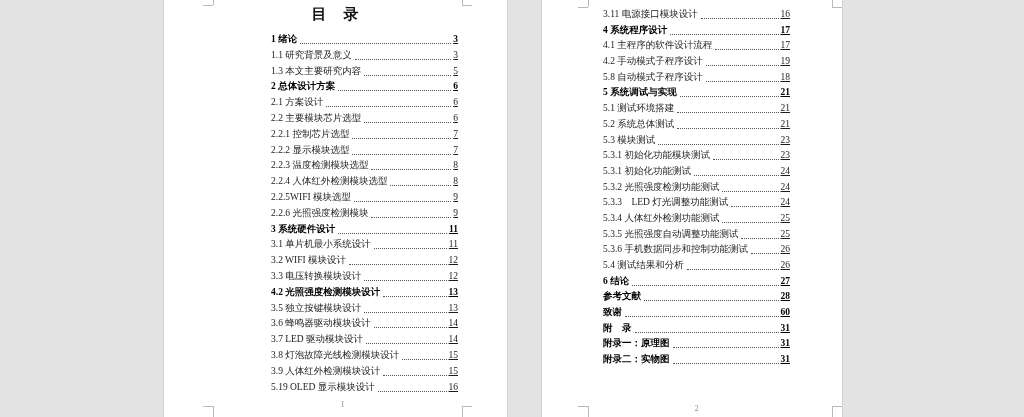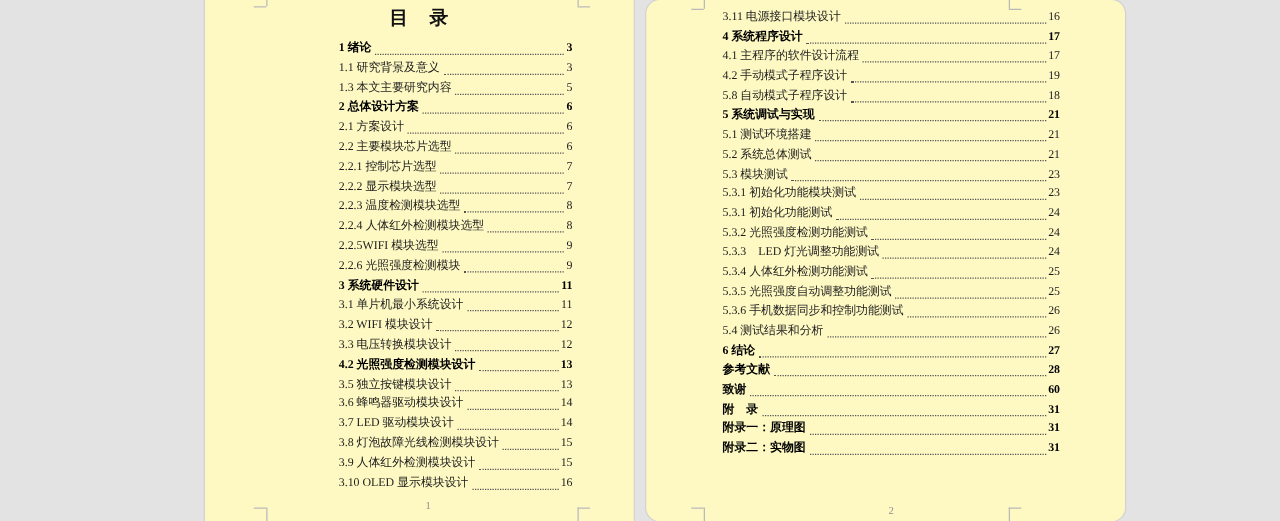--- a/index.html
+++ b/index.html
@@ -2,43 +2,43 @@
 <html><head>
 <meta charset="utf-8">
 <style>
   * { margin:0; padding:0; box-sizing:border-box; }
   html,body { width:1024px; height:417px; overflow:hidden; }
   body { background:#e3e3e3; font-family:"Liberation Serif","DejaVu Serif",serif; }
 
   .workspace { position:relative; width:1024px; height:417px; background:#e3e3e3; }
 
   .page {
-    position:absolute; top:0; height:417px; background:#fef9c3;
+    position:absolute; top:0; height:417px; background:#ffffff;
     box-shadow:0 0 0 1px #d2d2d2;
     padding-left:28px;
   }
   .page-left  { left:164px; width:343px; }
-  .page-right { left:517px; width:383px;border-radius:11px; }
+  .page-right { left:542px; width:300px; }
 
   .doc-title {
     position:absolute; top:5px; left:49px; right:49px;
     text-align:center; font-size:15px; font-weight:bold; color:#111;
     white-space:pre; letter-spacing:1px;
   }
 
   .toc-list { position:absolute; }
   .toc-list-left  { top:32px; left:63px; right:49px;margin-left:44px; }
   .toc-list-right { top:7px;  left:61px; right:52px; }
 
   .toc-row { display:flex; height:15.8px; line-height:15.8px; font-size:9.5px; color:#1c1c1c; }
   .toc-list-right .toc-row { height:15.7px; line-height:15.7px; }
   .toc-row.bold { font-weight:bold; color:#000; }
   .toc-label { white-space:pre; }
   .toc-dots { flex:1; margin:0 2px 0 3px; height:12px; border-bottom:1px dotted #555; }
-  .toc-num { white-space:pre; }
+  .toc-num { white-space:pre;text-decoration:underline; }
 
   .footer-num {
     position:absolute; text-align:center; font-size:8.5px; color:#8f8f8f;
   }
   .footer-left  { top:399px; left:63px; right:49px; }
   .footer-right { top:403px; left:61px; right:52px; }
 
   .cm { position:absolute; background:#b9b9b9; }
 </style>
 </head>
@@ -163,21 +163,21 @@
           <span class="toc-label">3.8 灯泡故障光线检测模块设计</span>
           <span class="toc-dots"></span>
           <span class="toc-num">15</span>
         </div>
         <div class="toc-row">
           <span class="toc-label">3.9 人体红外检测模块设计</span>
           <span class="toc-dots"></span>
           <span class="toc-num">15</span>
         </div>
         <div class="toc-row">
-          <span class="toc-label">3.10 OLED 显示模块设计</span>
+          <span class="toc-label">5.19 OLED 显示模块设计</span>
           <span class="toc-dots"></span>
           <span class="toc-num">16</span>
         </div>
       </div>
     <div class="footer-num footer-left">1</div>
   </div>
 
   <div class="page page-right">
     <i class="cm" style="left:36px;top:7px;width:10px;height:1px"></i>
     <i class="cm" style="left:46px;top:0;width:1px;height:7px"></i>

